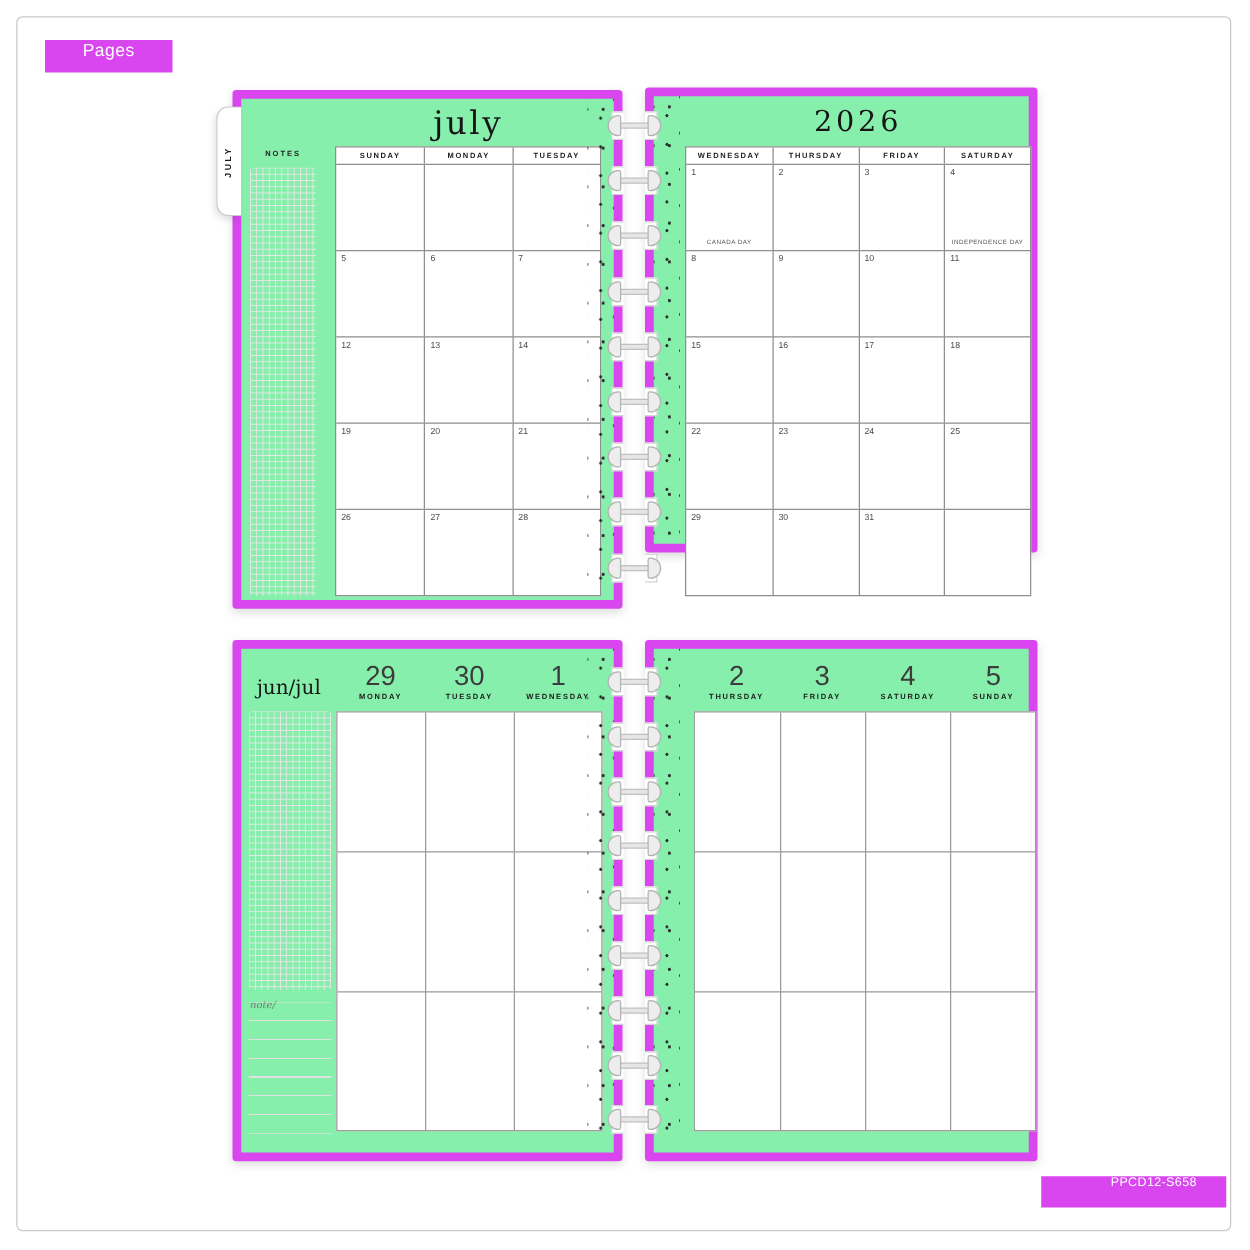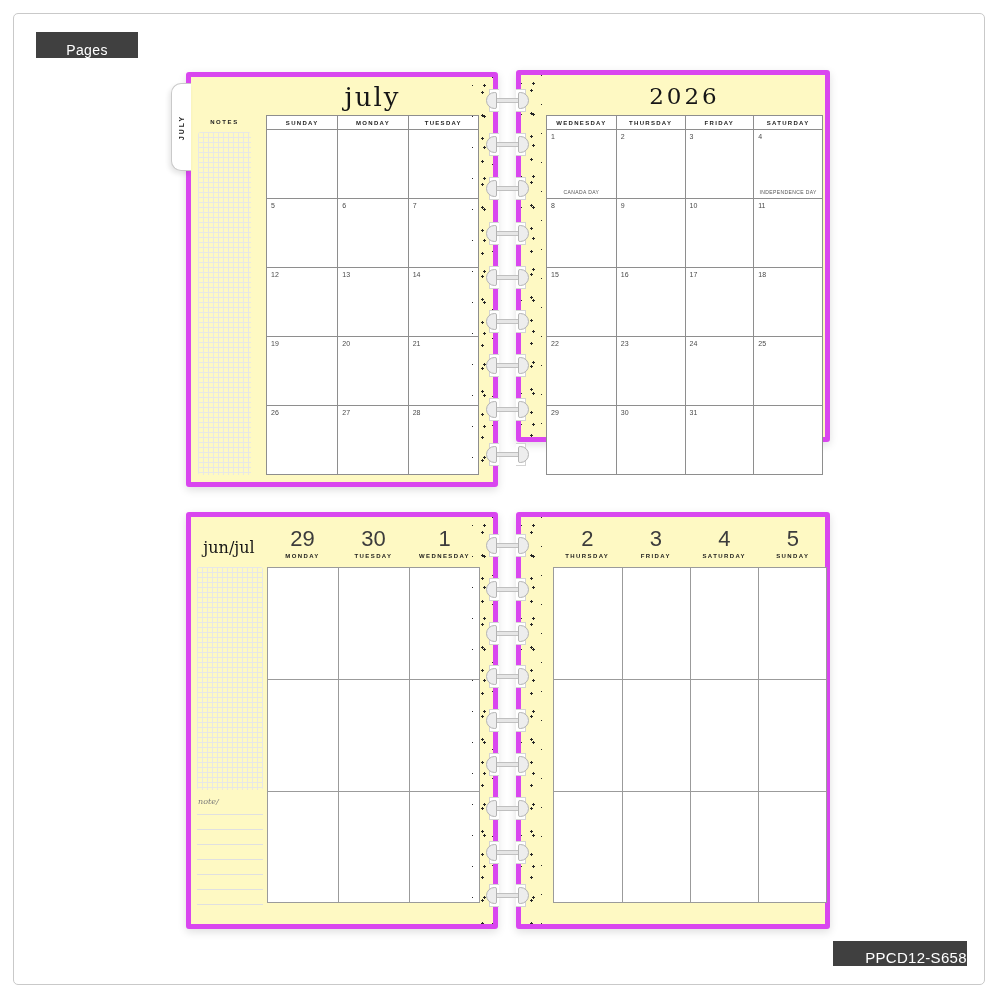--- a/index.html
+++ b/index.html
@@ -3,26 +3,26 @@
 <meta charset="utf-8">
 <style>
   * { box-sizing: border-box; margin: 0; padding: 0; }
   html,body { background:#ffffff; }
   body { font-family:"Liberation Sans", sans-serif; }
   #stage { position:relative; width:1000px; height:1000px; background:#fff; overflow:hidden; }
 
   .frame { position:absolute; left:13px; top:13px; width:972px; height:972px;
            border:1px solid #c9c9c9; border-radius:5px; }
 
-  .badge { position:absolute; background:#404040; color:#fff;
-           display:flex; align-items:flex-end; justify-content:center; }
+  .badge { position:absolute; background:#d946ef; color:#fff;
+           display:flex; align-items:flex-start; justify-content:center; }
   #pages-badge { left:36px; top:32px; width:102px; height:26px; font-size:14px; letter-spacing:.4px; }
-  #sku-badge   { left:833px; top:941px; width:134px; height:25px; font-size:15px; letter-spacing:.3px;padding-left:32px; }
-
-  .page { position:absolute; background:#fef9c3; border:5px solid #d946ef;
+  #sku-badge   { left:833px; top:941px; width:148px; height:25px; font-size:10px; letter-spacing:.3px;padding-left:32px; }
+
+  .page { position:absolute; background:#86efac; border:7px solid #d946ef;
           box-shadow:0 3px 8px rgba(0,0,0,.13); border-radius:3px; }
   #m-left  { left:186px; top:72px;  width:312px; height:415px; }
   #m-right { left:516px; top:70px;  width:314px; height:372px; }
   #w-left  { left:186px; top:512px; width:312px; height:417px; }
   #w-right { left:516px; top:512px; width:314px; height:417px; }
 
   .strip { position:absolute; top:0; bottom:0; width:21px; }
   .strip.inner-right { right:0; }
   .strip.inner-left  { left:0; }
   .dots { background-image:

